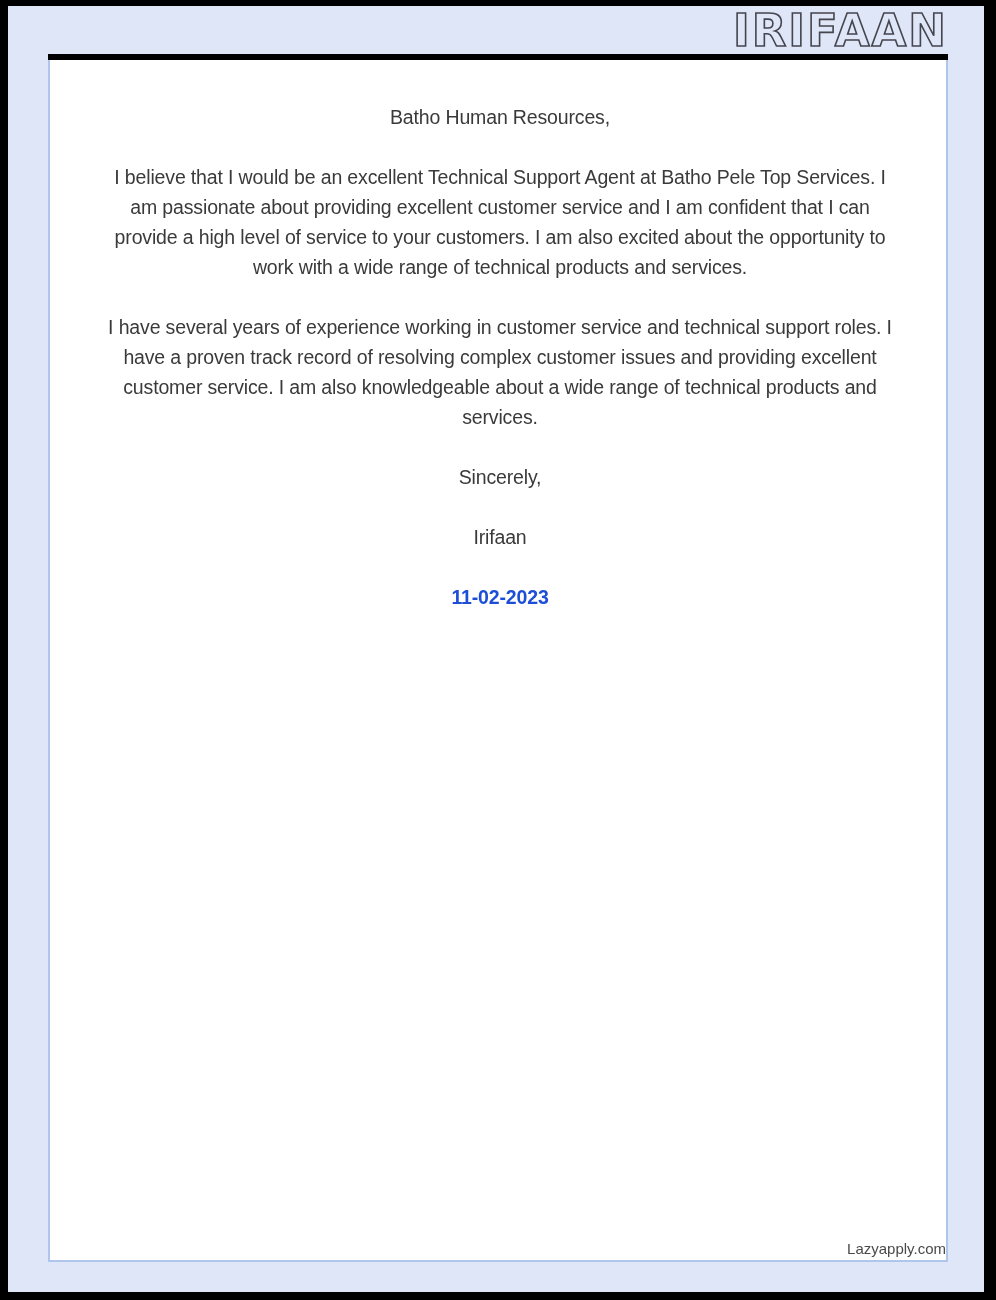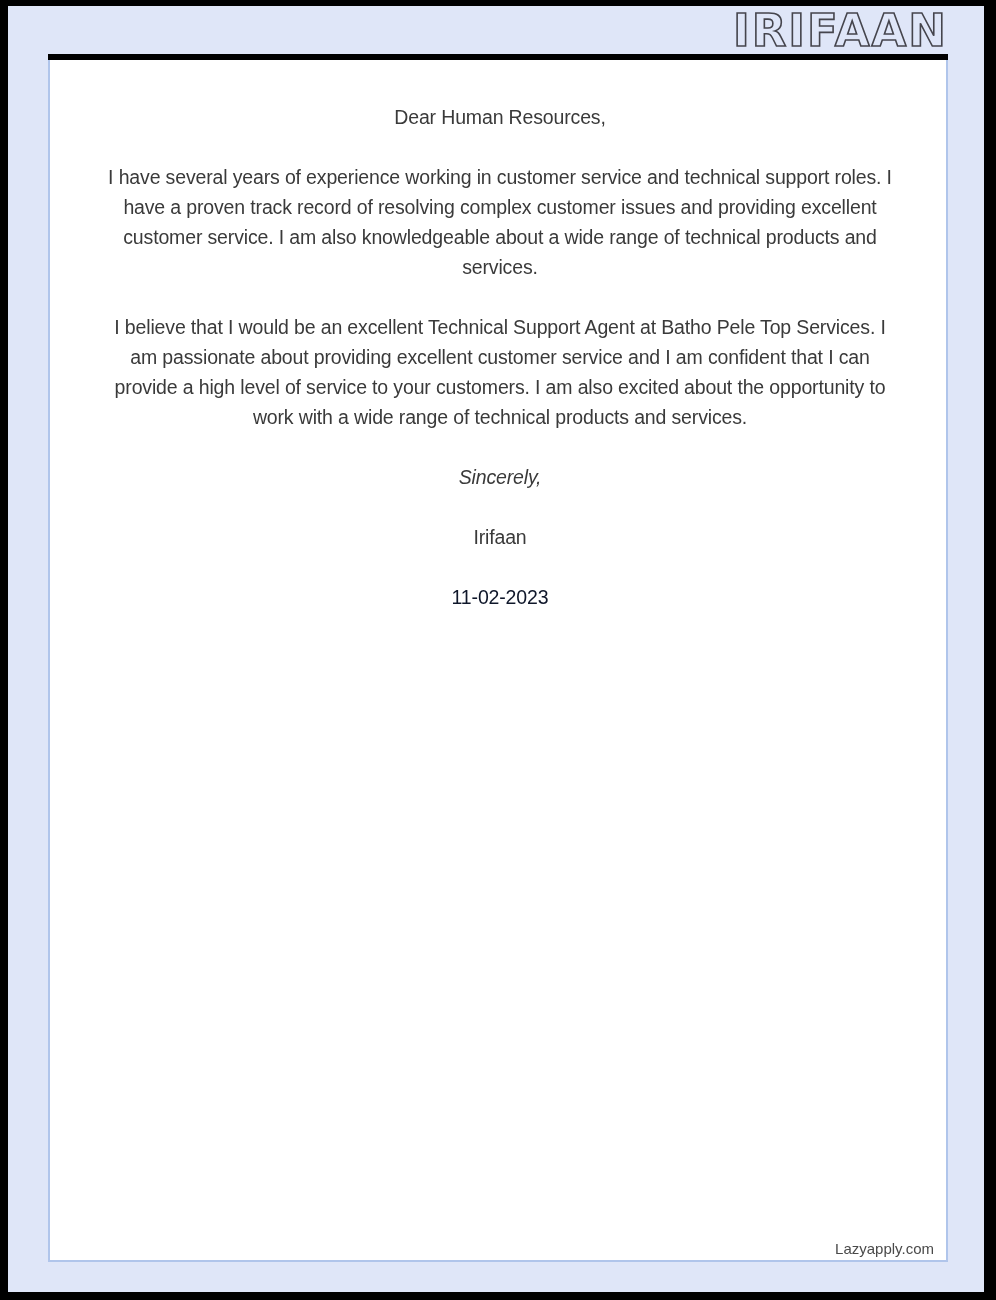--- a/index.html
+++ b/index.html
@@ -68,57 +68,58 @@
     color: #3a3a3a;
     font-size: 19.5px;
     line-height: 30px;
     letter-spacing: -0.15px;
   }
 
   .letter p { margin-bottom: 30px; }
 
   .salutation { margin-bottom: 30px; }
 
-  .signoff { margin-bottom: 30px; font-style: italic; }
+  .signoff { margin-bottom: 30px; }
 
   .signature { margin-bottom: 10px; }
 
   .date {
-    color: #0f172a;
+    color: #1d4ed8;
     margin-bottom: 0;
+    font-weight: bold;
   }
 
   .watermark {
     position: absolute;
-    right: 12px;
+    right: 0;
     bottom: 3px;
     font-size: 15px;
     color: #4a4a4a;
     letter-spacing: 0;
     margin-left: 32px;
   }
 </style>
 </head>
 <body>
 
 <div class="frame">
 
   <div class="logo">IRIFAAN</div>
 
   <div class="topbar"></div>
 
   <div class="doc">
     <div class="letter">
 
-      <p class="salutation">Dear Human Resources,</p>
+      <p class="salutation">Batho Human Resources,</p>
 
 
+      <p>I believe that I would be an excellent Technical Support Agent at Batho Pele Top Services. I am passionate about providing excellent customer service and I am confident that I can provide a high level of service to your customers. I am also excited about the opportunity to work with a wide range of technical products and services.</p>
+
       <p>I have several years of experience working in customer service and technical support roles. I have a proven track record of resolving complex customer issues and providing excellent customer service. I am also knowledgeable about a wide range of technical products and services.</p>
-
-      <p>I believe that I would be an excellent Technical Support Agent at Batho Pele Top Services. I am passionate about providing excellent customer service and I am confident that I can provide a high level of service to your customers. I am also excited about the opportunity to work with a wide range of technical products and services.</p>
 
 
 
 
       <p class="signoff">Sincerely,</p>
 
       <p class="signature">Irifaan</p>
 
       <p class="date">11-02-2023</p>
 

